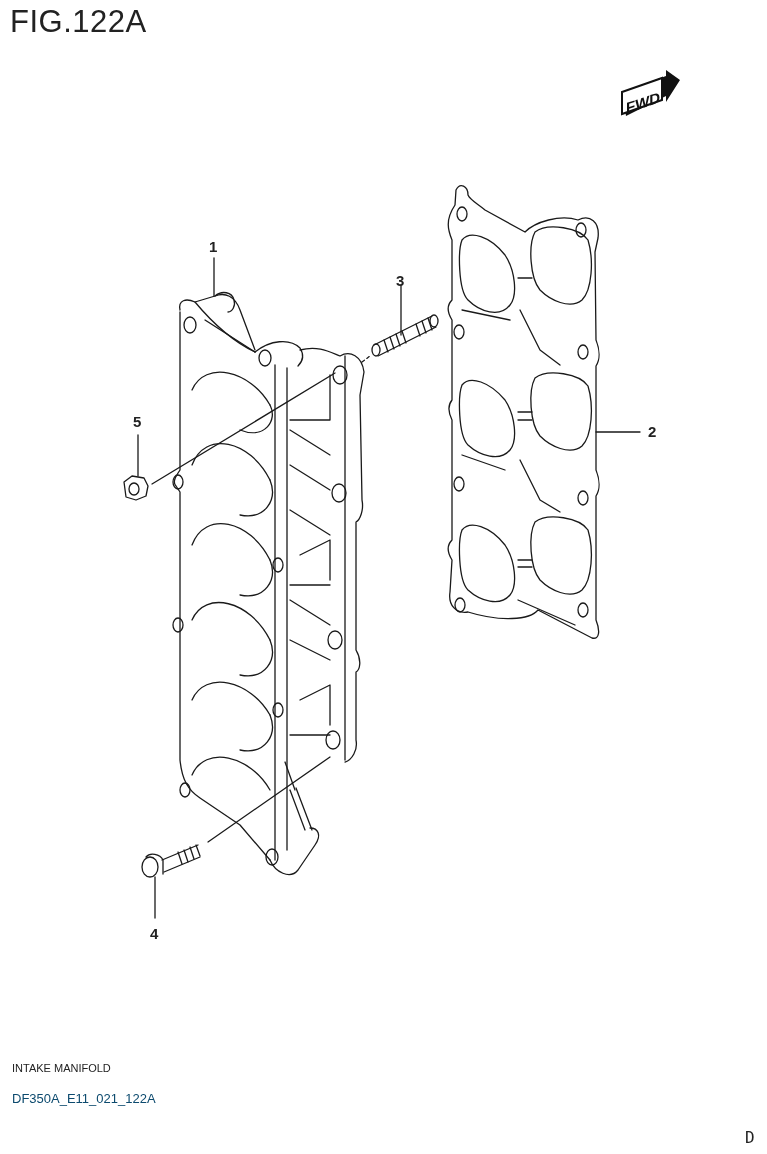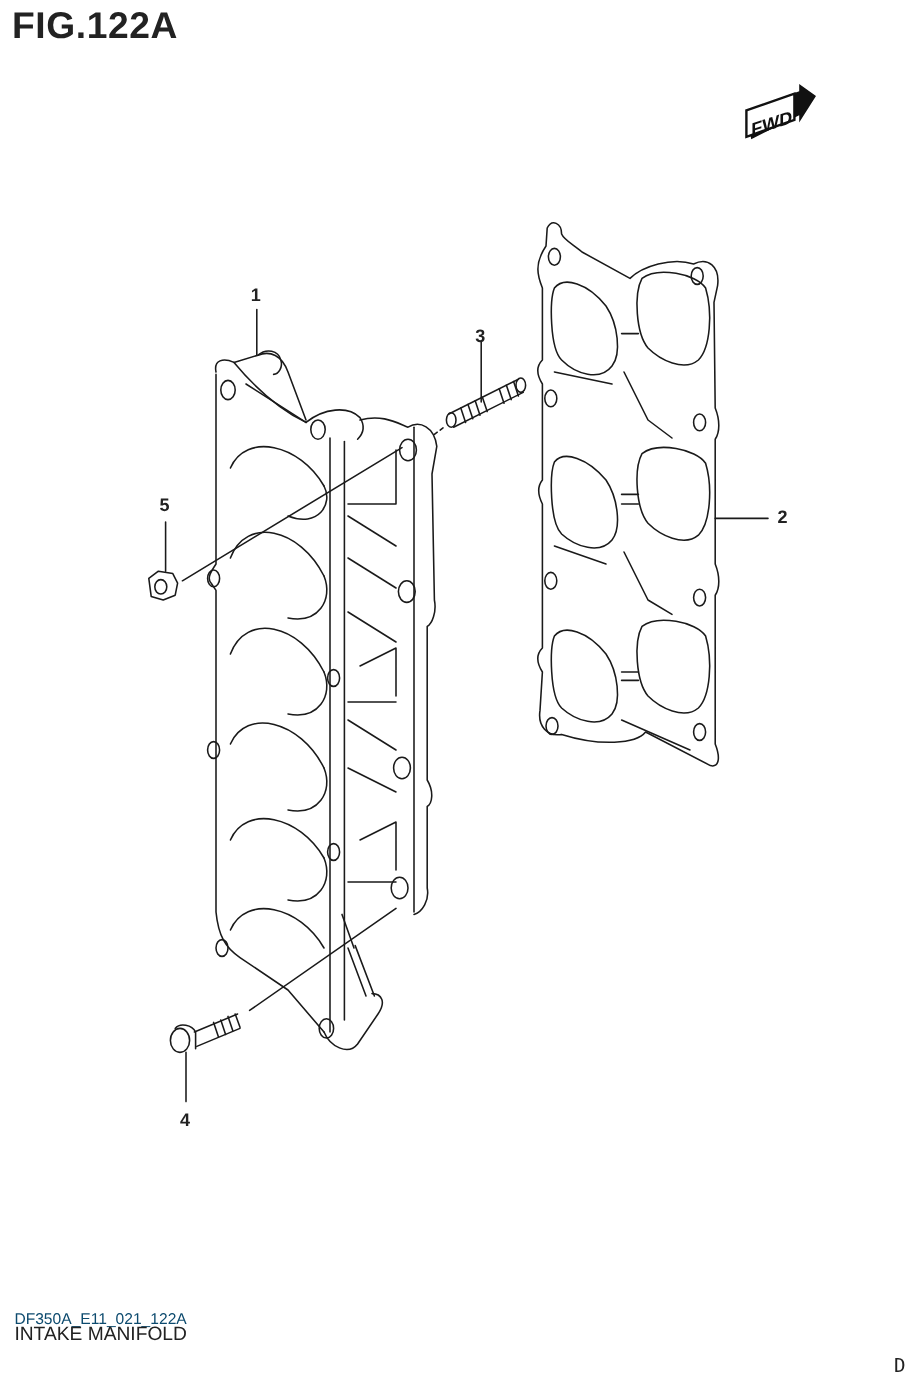--- a/index.html
+++ b/index.html
@@ -1,22 +1,22 @@
 <!DOCTYPE html>
 <html><head>
 <meta charset="utf-8">
 <style>
   html, body { margin:0; padding:0; background:#ffffff; }
   body { width:767px; height:1154px; position:relative; overflow:hidden; font-family:"Liberation Sans", sans-serif; color:#1a1a1a; }
-  .fig-title { position:absolute; left:10px; top:4px; font-size:31px; font-weight:700; letter-spacing:0.5px; color:#222; }
+  .fig-title { position:absolute; left:10px; top:4px; font-size:31px; font-weight:400; letter-spacing:0.5px; color:#222; }
   .fwd { position:absolute; left:618px; top:66px; width:66px; height:54px; }
   .diagram { position:absolute; left:0; top:0; width:767px; height:1154px; }
   .callout { position:absolute; font-size:15px; font-weight:700; color:#222; }
   .footer-code { position:absolute; left:12px; top:1091px; font-size:13px; color:#0c4a6e; }
-  .footer-name { position:absolute; left:12px; top:1104px; font-size:16px; color:#222; }
+  .footer-name { position:absolute; left:12px; top:1062px; font-size:11px; color:#222; }
   .corner { position:absolute; left:745px; top:1128px; font-size:16px; font-family:"DejaVu Sans Mono", monospace; color:#222; }
 </style>
 </head>
 <body>
 
 <div class="fig-title">FIG.122A</div>
 
 <svg class="fwd" viewBox="0 0 66 54">
   <polygon points="4,26 48,10 48,4 62,14 48,36 48,30 8,50" fill="#111"></polygon>
   <polygon points="4,26 44,12 44,34 4,48" fill="#fff" stroke="#111" stroke-width="2"></polygon>

